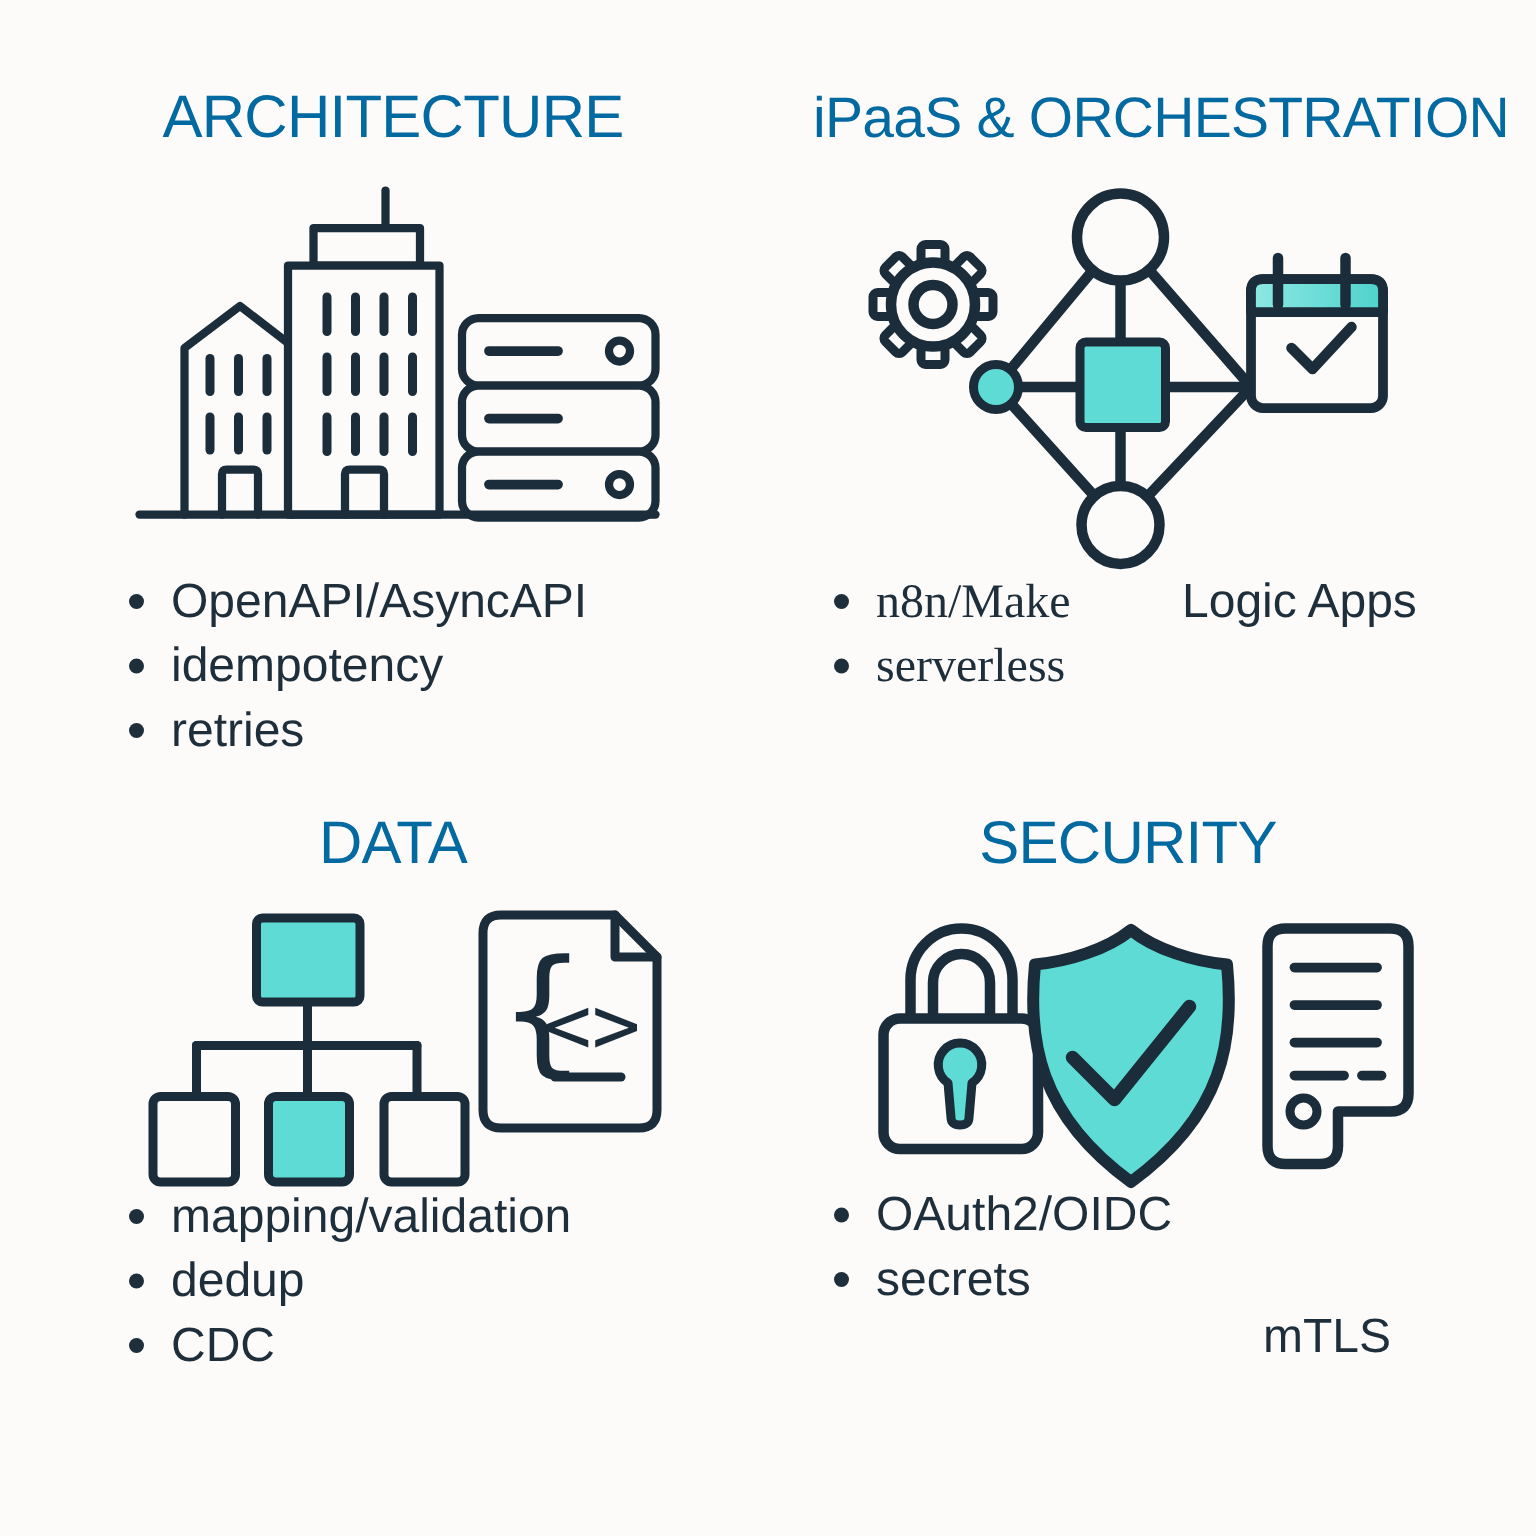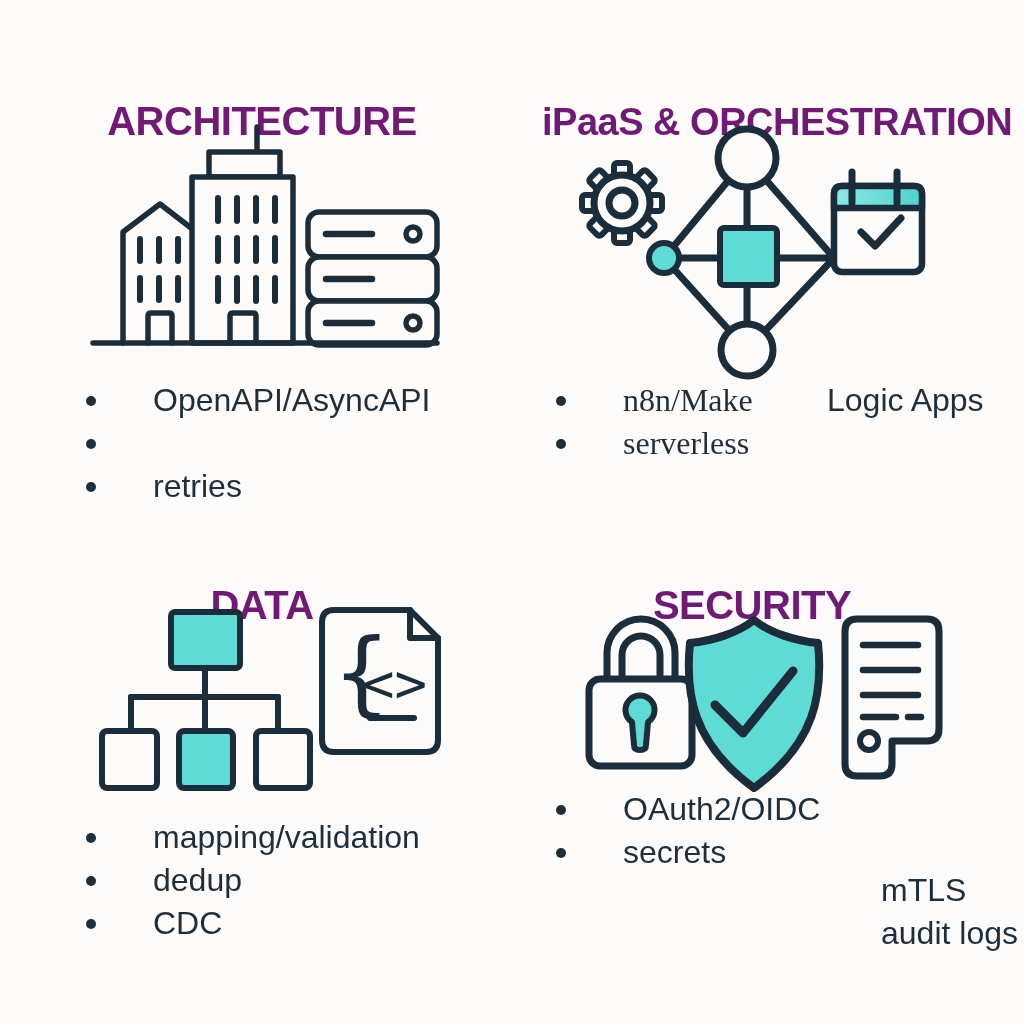--- a/index.html
+++ b/index.html
@@ -5,39 +5,37 @@
   html,body{margin:0;padding:0;}
   body{
     width:1024px;height:1024px;position:relative;overflow:hidden;
     background:#fcfbfa;
     font-family:"Liberation Sans", sans-serif;
     color:#1b2d3a;
   }
   .abs{position:absolute;}
   .q-title{
     position:absolute;
-    font-weight:700;
+    font-weight:400;
     font-size:40px;
     letter-spacing:-0.5px;
     text-align:center;
-    color:#701a75;
+    color:#0369a1;
     white-space:nowrap;
-    margin-top:43px;
   }
   .bullet-list{
     position:absolute;
     display:flex;flex-direction:column;
   }
   .bullet-row{
     display:flex;align-items:center;
     height:43px;
     font-size:32px;
     color:#1e2f3b;
     white-space:nowrap;
-    gap:39px;
   }
   .bullet-dot{
     width:10px;height:10px;border-radius:50%;
     background:#1e2f3b;
     margin-right:18px;
     flex:0 0 auto;
   }
   .no-dot .bullet-dot{visibility:hidden;margin-right:0;width:0;}
   svg{position:absolute;overflow:visible;}
   svg *{vector-effect:none;}
@@ -99,20 +97,21 @@
   <line x1="8" y1="231" x2="352" y2="231"></line>
 </svg>
 
 <div class="bullet-list" style="left:86px;top:379px;">
   <div class="bullet-row">
     <span class="bullet-dot"></span>
     <span>OpenAPI/AsyncAPI</span>
   </div>
   <div class="bullet-row">
     <span class="bullet-dot"></span>
+    <span>idempotency</span>
   </div>
   <div class="bullet-row">
     <span class="bullet-dot"></span>
     <span>retries</span>
   </div>
 </div>
 
 <div class="q-title" style="left:542px;top:58px;width:464px;font-size:38px;">iPaaS &amp; ORCHESTRATION</div>
 
 <svg class="abs" style="left:575px;top:118px;" width="365" height="270" viewBox="0 0 365 270" fill="none" stroke="#1b2d3a" stroke-width="7" stroke-linecap="round" stroke-linejoin="round">
@@ -202,21 +201,21 @@
 </svg>
 
 <svg class="abs" style="left:320px;top:605px;" width="130" height="160" viewBox="0 0 130 160" fill="none" stroke="#1b2d3a" stroke-width="6" stroke-linecap="round" stroke-linejoin="round">
   <path d="M14,5 H90 L118,33 V135 Q118,147 106,147 H14 Q2,147 2,135 V17 Q2,5 14,5 Z" fill="#fcfbfa"></path>
   <path d="M90,5 V33 H118"></path>
   <text class="code-glyph" x="14" y="100" font-size="92" stroke="none">{</text>
   <text class="code-glyph" x="42" y="97" font-size="54" stroke="none">&lt;&gt;</text>
   <line x1="50" y1="113" x2="94" y2="113"></line>
 </svg>
 
-<div class="bullet-list" style="left:86px;top:816px;">
+<div class="bullet-list" style="left:86px;top:789px;">
   <div class="bullet-row">
     <span class="bullet-dot"></span>
     <span>mapping/validation</span>
   </div>
   <div class="bullet-row">
     <span class="bullet-dot"></span>
     <span>dedup</span>
   </div>
   <div class="bullet-row">
     <span class="bullet-dot"></span>
@@ -258,17 +257,13 @@
   <div class="bullet-row">
     <span class="bullet-dot"></span>
     <span>secrets</span>
   </div>
 </div>
 <div class="bullet-list no-dot" style="left:842px;top:821px;margin-top:48px;">
   <div class="bullet-row">
     <span class="bullet-dot"></span>
     <span>mTLS</span>
   </div>
-  <div class="bullet-row">
-    <span class="bullet-dot"></span>
-    <span>audit logs</span>
-  </div>
 </div>
 
 </body></html>

